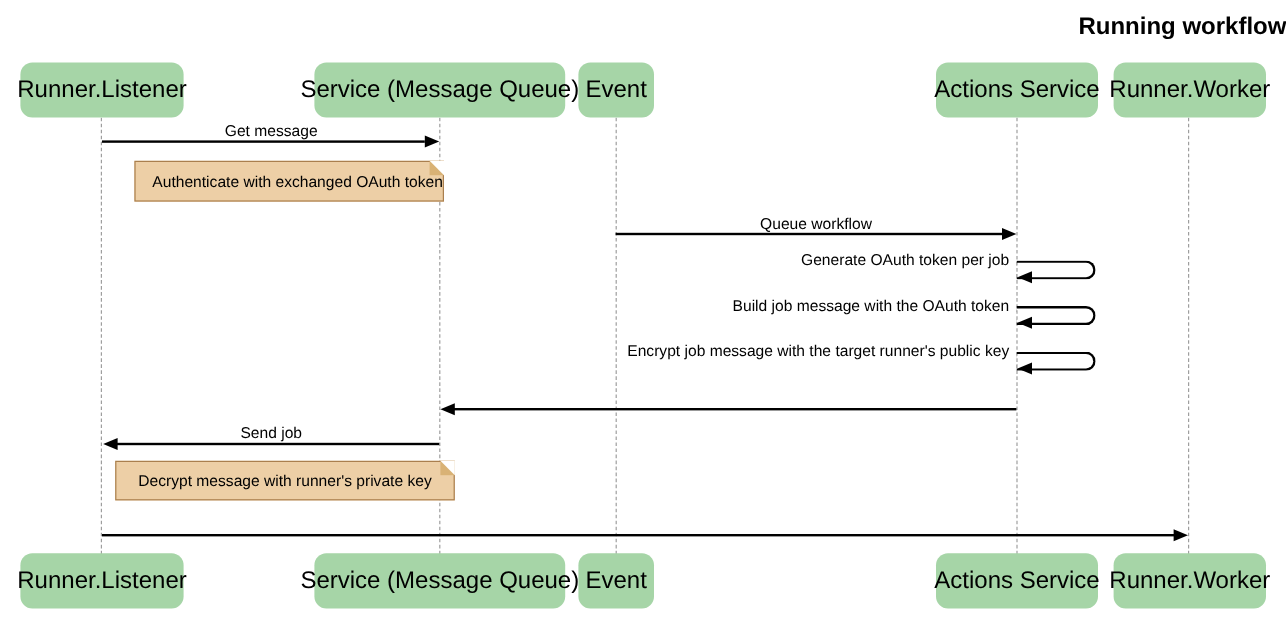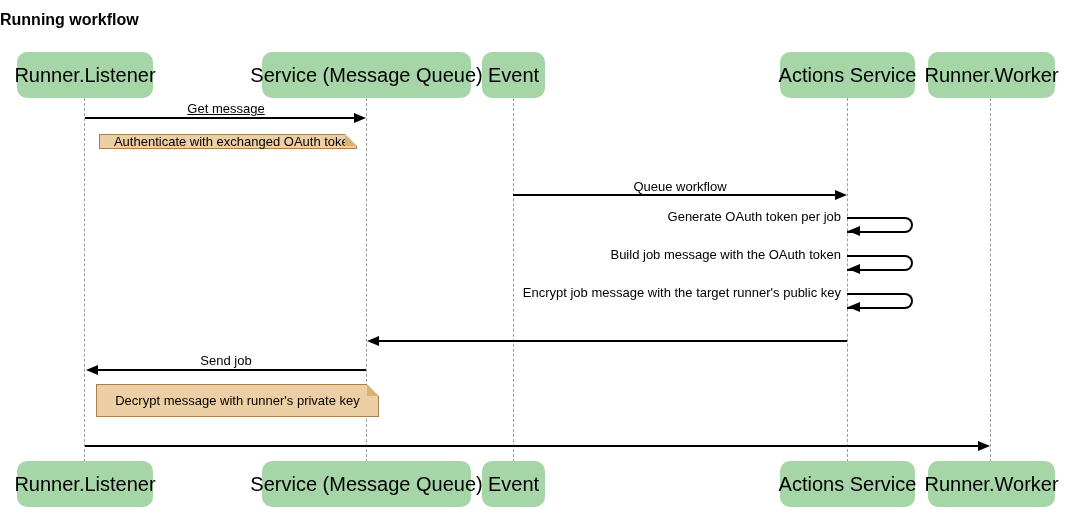--- a/index.html
+++ b/index.html
@@ -1,22 +1,22 @@
 <!DOCTYPE html>
 <html style="--actor-fill: #a6d5a7; --note-fill: #edcfa6; --note-border: #aa7f4e; --lifeline: #9e9e9e; --line: #000000;"><head>
 <meta charset="utf-8">
 <style>
   html,body{margin:0;padding:0;background:#ffffff;}
   .stage{
     position:relative;width:1072px;height:523px;background:#ffffff;overflow:hidden;
     font-family:"Liberation Sans", sans-serif;color:#000;
   }
   .title{
-    position:absolute;top:11px;left:0;width:1072px;text-align:left;
-    font-size:16px;font-weight:bold;
+    position:absolute;top:11px;left:0;width:1072px;text-align:right;
+    font-size:20px;font-weight:bold;
   }
   .lifeline{
     position:absolute;width:0;border-left:1px dashed var(--lifeline,#9e9e9e);
     top:88px;height:374px;
   }
   .actor{
     position:absolute;height:46px;border-radius:10px;
     background:var(--actor-fill,#a6d5a7);
     display:flex;align-items:center;justify-content:center;
     font-size:20px;white-space:nowrap;
@@ -67,25 +67,25 @@
   <div class="lifeline" style="left:513px;"></div>
   <div class="lifeline" style="left:847px;"></div>
   <div class="lifeline" style="left:990px;"></div>
 
   <div class="actor" style="left:17px;top:52px;width:136px;">Runner.Listener</div>
   <div class="actor" style="left:262px;top:52px;width:209px;">Service (Message Queue)</div>
   <div class="actor" style="left:482px;top:52px;width:63px;">Event</div>
   <div class="actor" style="left:780px;top:52px;width:135px;">Actions Service</div>
   <div class="actor" style="left:928px;top:52px;width:127px;">Runner.Worker</div>
 
-  <div class="msg-label" style="left:85px;top:101px;width:282px;text-decoration:underline;">Get message</div>
+  <div class="msg-label" style="left:85px;top:101px;width:282px;">Get message</div>
   <div class="msg-line" style="left:85px;top:117px;width:269px;"></div>
   <div class="arrow-right" style="left:354px;top:113px;"></div>
 
-  <div class="note" style="left:99px;top:134px;width:258px;height:15px;padding-left:14px;">
+  <div class="note" style="left:112px;top:134px;width:258px;height:34px;padding-left:14px;">
     <span>Authenticate with exchanged OAuth token</span>
     <span class="fold"></span>
   </div>
 
   <div class="msg-label" style="left:513px;top:179px;width:334px;">Queue workflow</div>
   <div class="msg-line" style="left:513px;top:194px;width:322px;"></div>
   <div class="arrow-right" style="left:835px;top:190px;"></div>
 
   <div class="msg-label right" style="left:400px;top:209px;width:441px;">Generate OAuth token per job</div>
   <div class="self-loop" style="top:217px;"></div>

